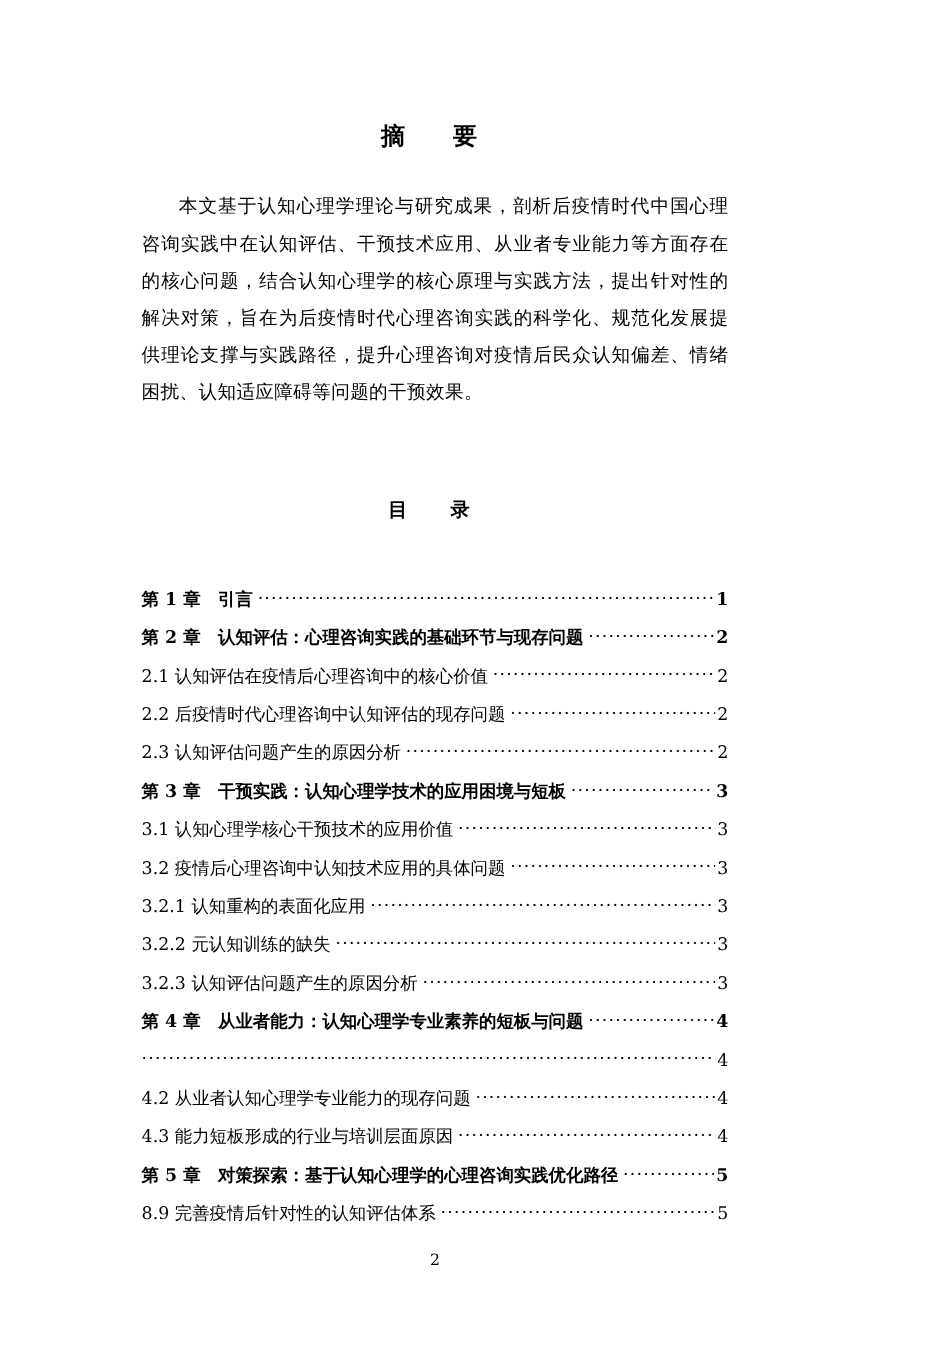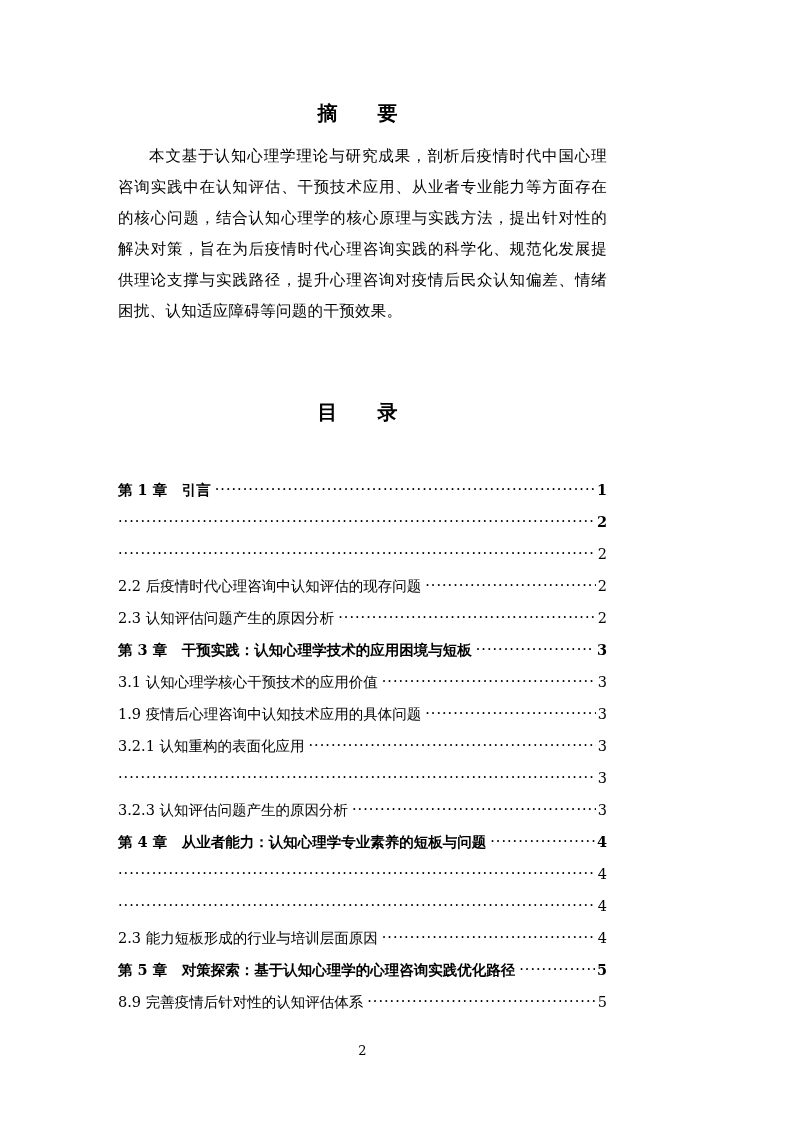--- a/index.html
+++ b/index.html
@@ -26,30 +26,31 @@
   }
   .abstract-title {
     text-align: center;
     font-size: 20px;
     font-weight: bold;
     letter-spacing: 10px;
     margin-top: 100px;
     font-family: "DejaVu Serif", "Liberation Serif", serif;
   }
   .abstract-body {
-    margin-top: 14px;
+    margin-top: 30px;
     font-size: 15.5px;
     line-height: 31px;
     text-align: justify;
     text-indent: 2em;
     letter-spacing: 0.3px;
+    font-family: Liberation Serif, serif;
   }
   .toc-title {
     text-align: center;
-    font-size: 20px;
+    font-size: 16px;
     font-weight: bold;
     letter-spacing: 10px;
     margin-top: 72px;
   }
   .toc-list {
     margin-top: 48px;
   }
   .toc-row {
     display: flex;
     align-items: baseline;
@@ -105,24 +106,26 @@
 
   <div class="toc-title">目　录</div>
 
   <div class="toc-list">
     <div class="toc-row level1">
       <span class="toc-label">第 1 章　引言</span>
       <span class="toc-dots">········································································································································································································</span>
       <span class="toc-page">1</span>
     </div>
     <div class="toc-row level1">
-      <span class="toc-dots">········································································································································································································</span>
-      <span class="toc-page">2</span>
-    </div>
-    <div class="toc-row level2">
+      <span class="toc-label">第 2 章　认知评估：心理咨询实践的基础环节与现存问题</span>
+      <span class="toc-dots">········································································································································································································</span>
+      <span class="toc-page">2</span>
+    </div>
+    <div class="toc-row level2">
+      <span class="toc-label">2.1 认知评估在疫情后心理咨询中的核心价值</span>
       <span class="toc-dots">········································································································································································································</span>
       <span class="toc-page">2</span>
     </div>
     <div class="toc-row level2">
       <span class="toc-label">2.2 后疫情时代心理咨询中认知评估的现存问题</span>
       <span class="toc-dots">········································································································································································································</span>
       <span class="toc-page">2</span>
     </div>
     <div class="toc-row level2">
       <span class="toc-label">2.3 认知评估问题产生的原因分析</span>
@@ -133,53 +136,55 @@
       <span class="toc-label">第 3 章　干预实践：认知心理学技术的应用困境与短板</span>
       <span class="toc-dots">········································································································································································································</span>
       <span class="toc-page">3</span>
     </div>
     <div class="toc-row level2">
       <span class="toc-label">3.1 认知心理学核心干预技术的应用价值</span>
       <span class="toc-dots">········································································································································································································</span>
       <span class="toc-page">3</span>
     </div>
     <div class="toc-row level2">
-      <span class="toc-label">1.9 疫情后心理咨询中认知技术应用的具体问题</span>
+      <span class="toc-label">3.2 疫情后心理咨询中认知技术应用的具体问题</span>
       <span class="toc-dots">········································································································································································································</span>
       <span class="toc-page">3</span>
     </div>
     <div class="toc-row level3">
       <span class="toc-label">3.2.1 认知重构的表面化应用</span>
       <span class="toc-dots">········································································································································································································</span>
       <span class="toc-page">3</span>
     </div>
     <div class="toc-row level3">
+      <span class="toc-label">3.2.2 元认知训练的缺失</span>
       <span class="toc-dots">········································································································································································································</span>
       <span class="toc-page">3</span>
     </div>
     <div class="toc-row level3">
       <span class="toc-label">3.2.3 认知评估问题产生的原因分析</span>
       <span class="toc-dots">········································································································································································································</span>
       <span class="toc-page">3</span>
     </div>
     <div class="toc-row level1">
       <span class="toc-label">第 4 章　从业者能力：认知心理学专业素养的短板与问题</span>
       <span class="toc-dots">········································································································································································································</span>
       <span class="toc-page">4</span>
     </div>
     <div class="toc-row level2">
       <span class="toc-dots">········································································································································································································</span>
       <span class="toc-page">4</span>
     </div>
     <div class="toc-row level2">
-      <span class="toc-dots">········································································································································································································</span>
-      <span class="toc-page">4</span>
-    </div>
-    <div class="toc-row level2">
-      <span class="toc-label">2.3 能力短板形成的行业与培训层面原因</span>
+      <span class="toc-label">4.2 从业者认知心理学专业能力的现存问题</span>
+      <span class="toc-dots">········································································································································································································</span>
+      <span class="toc-page">4</span>
+    </div>
+    <div class="toc-row level2">
+      <span class="toc-label">4.3 能力短板形成的行业与培训层面原因</span>
       <span class="toc-dots">········································································································································································································</span>
       <span class="toc-page">4</span>
     </div>
     <div class="toc-row level1">
       <span class="toc-label">第 5 章　对策探索：基于认知心理学的心理咨询实践优化路径</span>
       <span class="toc-dots">········································································································································································································</span>
       <span class="toc-page">5</span>
     </div>
     <div class="toc-row level2">
       <span class="toc-label">8.9 完善疫情后针对性的认知评估体系</span>

